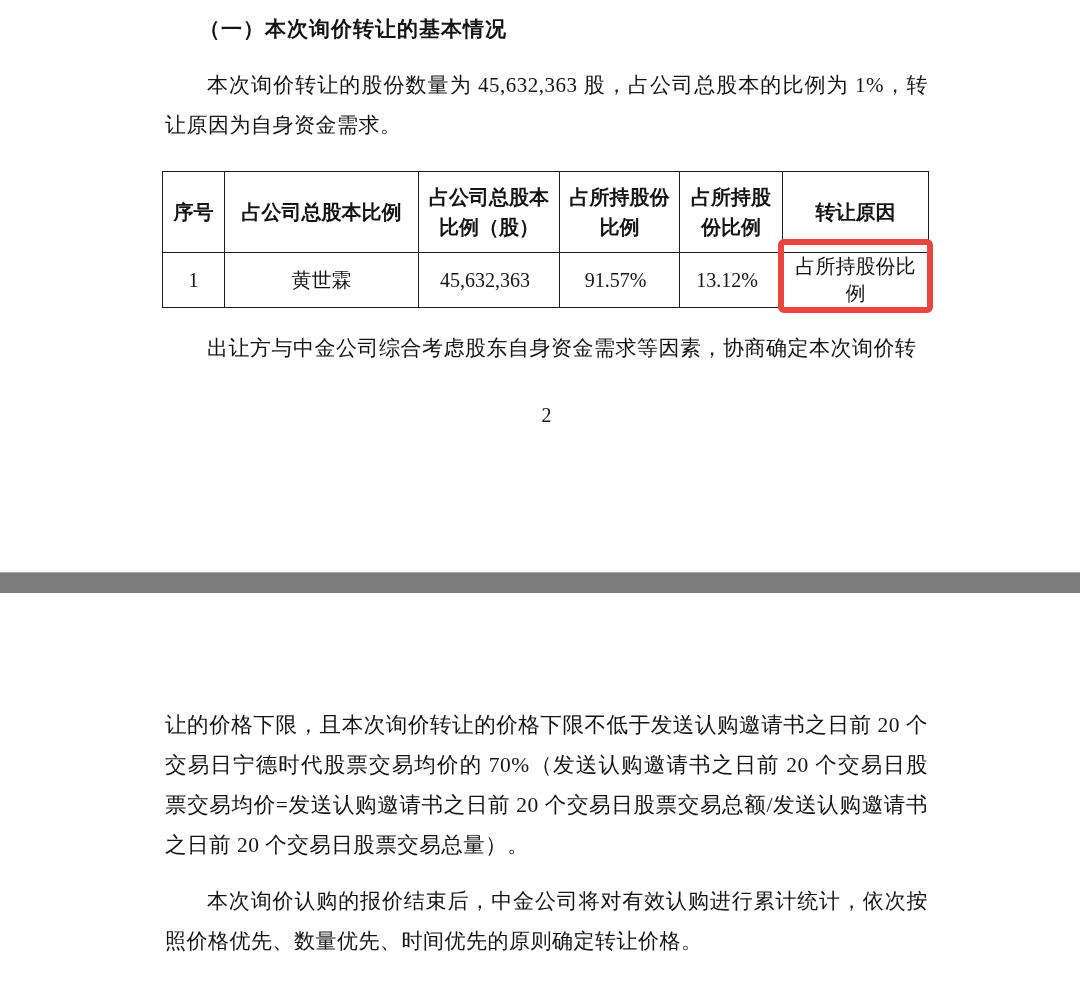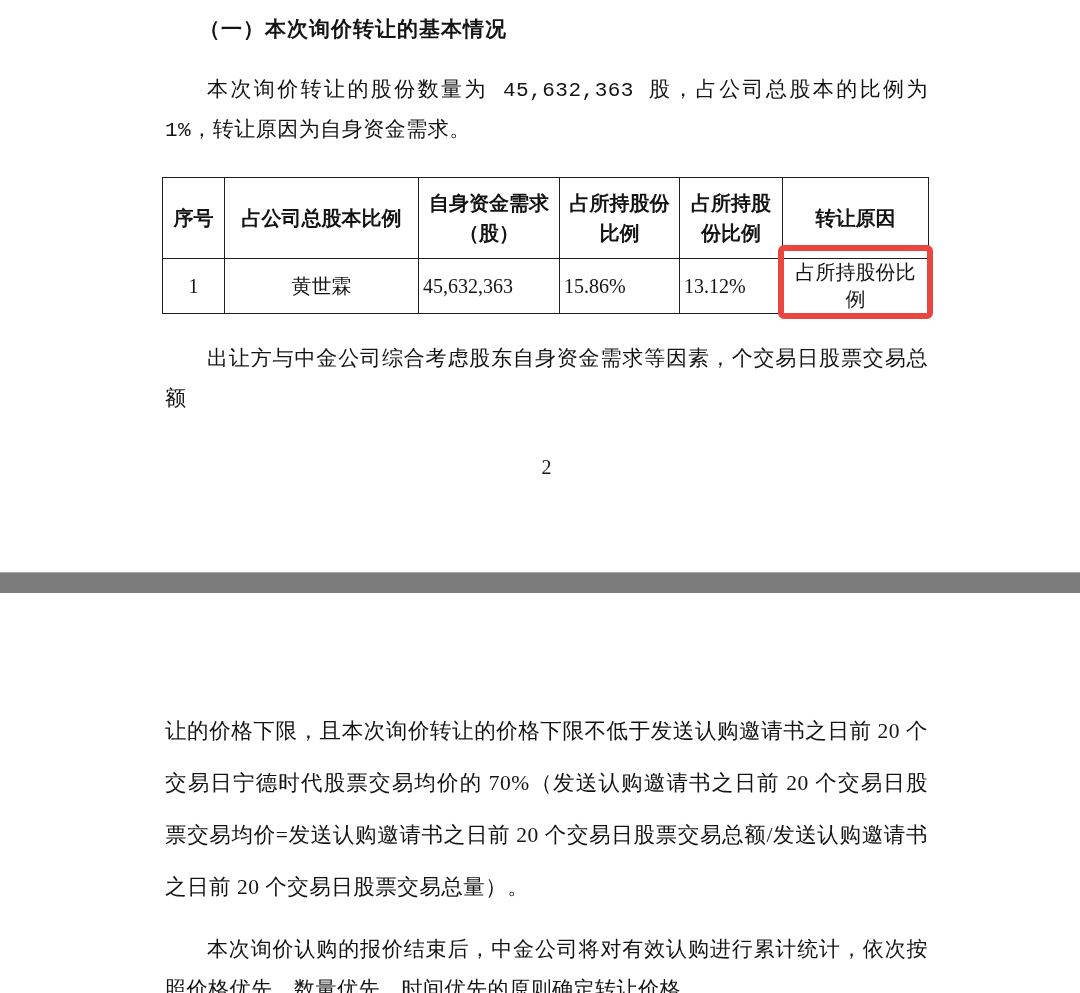--- a/index.html
+++ b/index.html
@@ -34,21 +34,21 @@
   }
   .heading-2 { margin-top: 26px; }
   .para {
     font-size: 21px;
     line-height: 40px;
     text-align: justify;
     margin: 0;
     letter-spacing: 0.5px;
   }
   .indent { text-indent: 2em; }
-  .para-first { margin-top: 26px; font-family: Liberation Mono, monospace; }
+  .para-first { margin-top: 20px; }
   .table-wrap {
     position: relative;
     margin-top: 26px;
     margin-left: -3px;
     width: 766px;
   }
   table.transfer {
     border-collapse: collapse;
     width: 766px;
     table-layout: fixed;
@@ -63,21 +63,21 @@
     font-size: 20px;
     line-height: 30px;
     padding: 10px 4px;
   }
   table.transfer td {
     font-size: 20px;
     height: 48px;
     padding: 0 4px;
   }
   table.transfer td.right {
-    text-align: left;
+    text-align: center;
     padding-right: 12px;
   }
   .red-box {
     position: absolute;
     left: 616px;
     right: -5px;
     top: 68px;
     bottom: -5px;
     border: 6px solid var(--red);
     border-radius: 6px;
@@ -94,21 +94,21 @@
     border-top: 1px solid #a6a6a6;
     box-shadow: 0 2px 4px rgba(0,0,0,0.22);
   }
   .page2 {
     box-sizing: border-box;
     padding: 112px 152px 0 165px;
     background: #ffffff;
   }
   .para-lg {
     font-size: 21.5px;
-    line-height: 52px;
+    line-height: 40px;
     text-align: justify;
     margin: 0;
     letter-spacing: 0.5px;
   }
   .para-md {
     font-size: 21px;
     line-height: 40px;
     text-align: justify;
     margin: 16px 0 0 0;
     letter-spacing: 0.5px;
@@ -130,42 +130,42 @@
         <col style="width:194px">
         <col style="width:141px">
         <col style="width:120px">
         <col style="width:103px">
         <col style="width:146px">
       </colgroup>
       <thead>
         <tr>
           <th>序号</th>
           <th>占公司总股本比例</th>
-          <th>自身资金需求（股）</th>
+          <th>占公司总股本比例（股）</th>
           <th>占所持股份比例</th>
           <th>占所持股份比例</th>
           <th>转让原因</th>
         </tr>
       </thead>
       <tbody>
         <tr>
           <td>1</td>
           <td>黄世霖</td>
           <td class="right">45,632,363</td>
-          <td class="right">15.86%</td>
+          <td class="right">91.57%</td>
           <td class="right">13.12%</td>
           <td>占所持股份比例</td>
         </tr>
       </tbody>
     </table>
     <div class="red-box"></div>
   </div>
 
 
-  <p class="para indent para-first">出让方与中金公司综合考虑股东自身资金需求等因素，个交易日股票交易总额</p>
+  <p class="para indent para-first">出让方与中金公司综合考虑股东自身资金需求等因素，协商确定本次询价转</p>
 
   <div class="page-number">2</div>
 </div>
 
 <div class="separator"></div>
 
 <div class="page2">
   <p class="para-lg">让的价格下限，且本次询价转让的价格下限不低于发送认购邀请书之日前 20 个交易日宁德时代股票交易均价的 70%（发送认购邀请书之日前 20 个交易日股票交易均价=发送认购邀请书之日前 20 个交易日股票交易总额/发送认购邀请书之日前 20 个交易日股票交易总量）。</p>
 
   <p class="para-md indent">本次询价认购的报价结束后，中金公司将对有效认购进行累计统计，依次按照价格优先、数量优先、时间优先的原则确定转让价格。</p>

